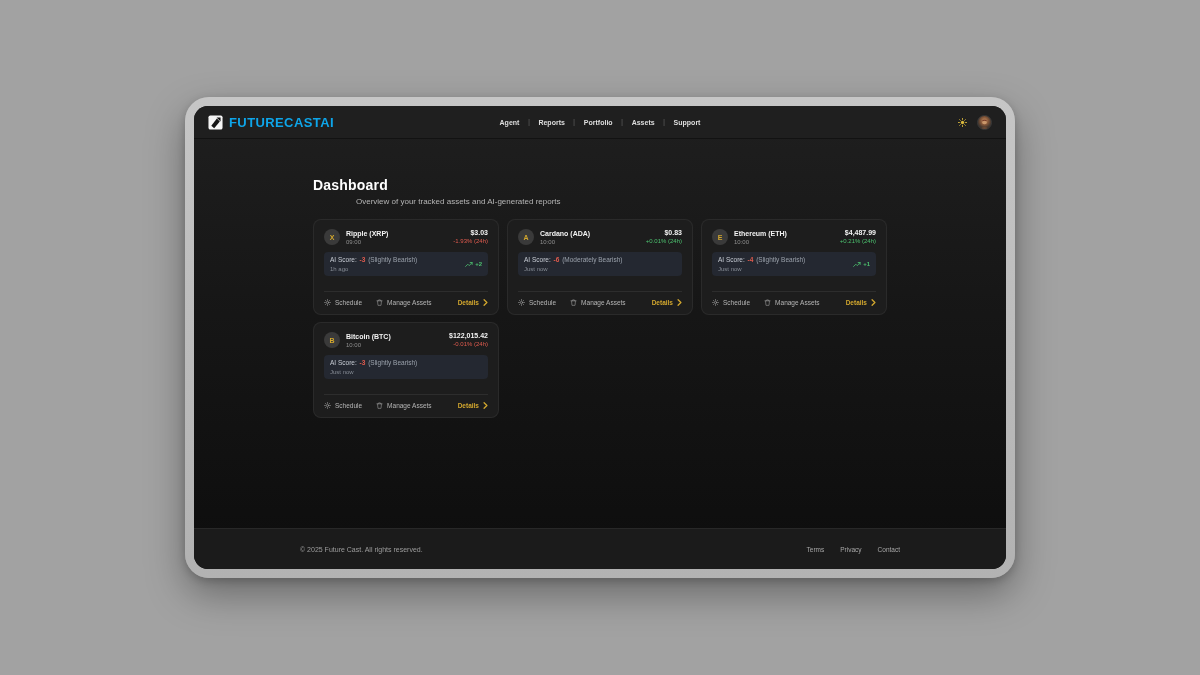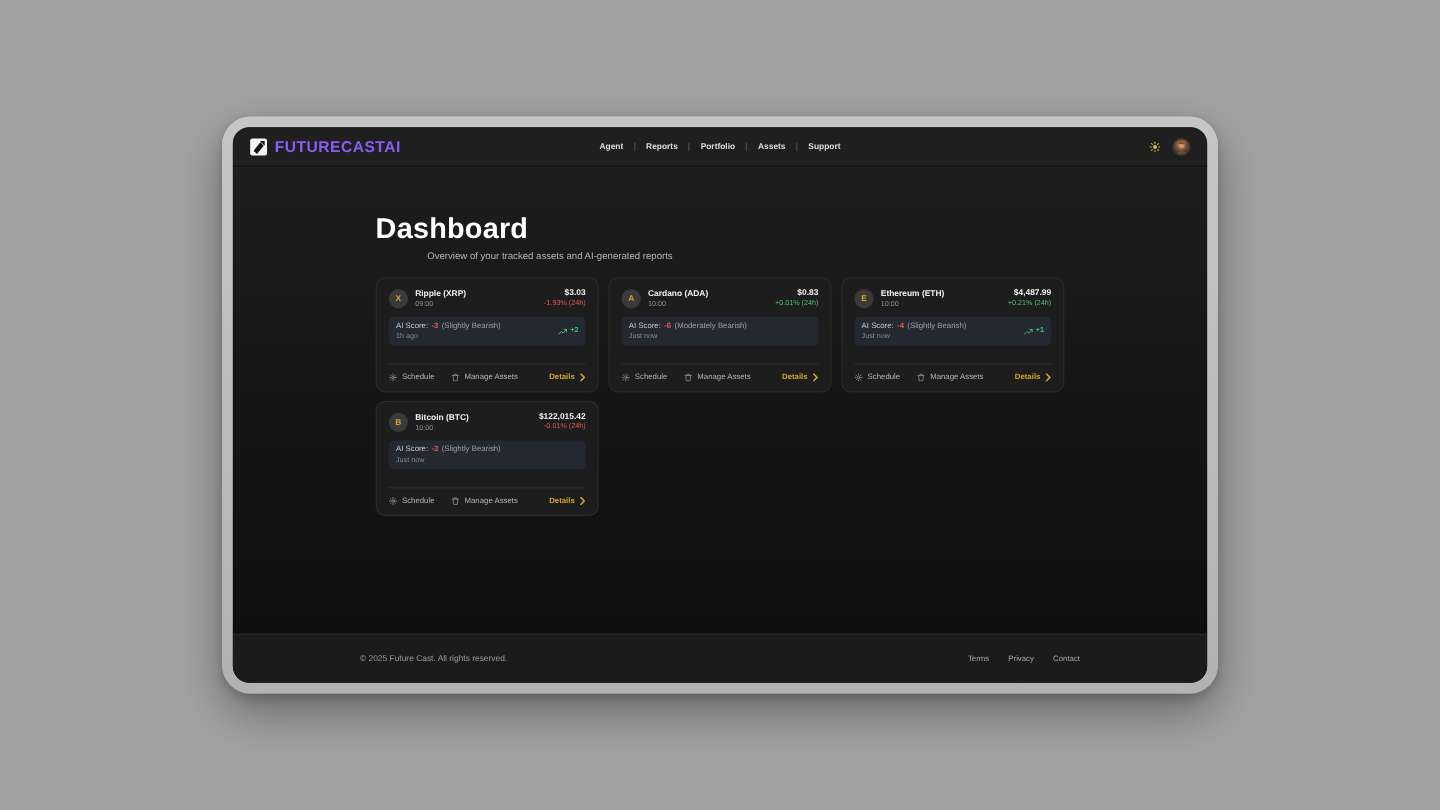--- a/index.html
+++ b/index.html
@@ -23,21 +23,21 @@
     display:flex; flex-direction:column; color:#e8e8e8;
   }
   
   .app-header {
     height:33px; flex:0 0 33px; background:#1f1f1f;
     border-bottom:1px solid #121212;
     display:flex; align-items:center; padding:0 14px; position:relative;
   }
   .brand { display:flex; align-items:center; gap:6px; }
   .brand-icon { width:15px; height:15px; display:block; }
-  .brand-text { font-size:13px; font-weight:800; letter-spacing:0.4px; color:#8b5cf6; }
+  .brand-text { font-size:13px; font-weight:800; letter-spacing:0.4px; color:#0ea5e9; }
   .main-nav {
     position:absolute; left:50%; transform:translateX(-50%);
     display:flex; align-items:center;
   }
   .nav-item {
     font-size:7px; font-weight:700; color:#dedede;
     background:none; border:none; cursor:pointer; padding:0 9px;
     font-family:"Liberation Sans", sans-serif;
     display:flex; align-items:center;
   }
@@ -45,21 +45,21 @@
   .header-right { margin-left:auto; display:flex; align-items:center; gap:10px; }
   .icon-btn { background:none; border:none; cursor:pointer; display:flex; align-items:center; }
   .avatar {
     width:15px; height:15px; border-radius:50%; overflow:hidden;
     background:radial-gradient(circle at 50% 38%, #c9976b 0%, #8a5a3a 34%, #4a3a30 62%, #2c2620 100%);
     border:1px solid #3a3a3a; cursor:pointer;
   }
   
   .content { flex:1 1 auto; }
   .container { width:574px; margin:0 auto; padding-top:38px; }
-  .page-title { font-size:24px; font-weight:800; color:#ffffff; letter-spacing:0.2px; }
+  .page-title { font-size:14px; font-weight:800; color:#ffffff; letter-spacing:0.2px; }
   .page-subtitle { font-size:8px; color:#b5b5b5; margin-top:4px;margin-left:43px; }
   .card-grid {
     margin-top:13px; display:grid;
     grid-template-columns:repeat(3,186px); gap:7px 8px;
   }
   
   .card {
     width:186px; min-height:96px; background:#1d1d1d;
     border:1px solid rgba(255,255,255,0.06); border-radius:8px;
     padding:9px 10px 8px 10px; display:flex; flex-direction:column;

